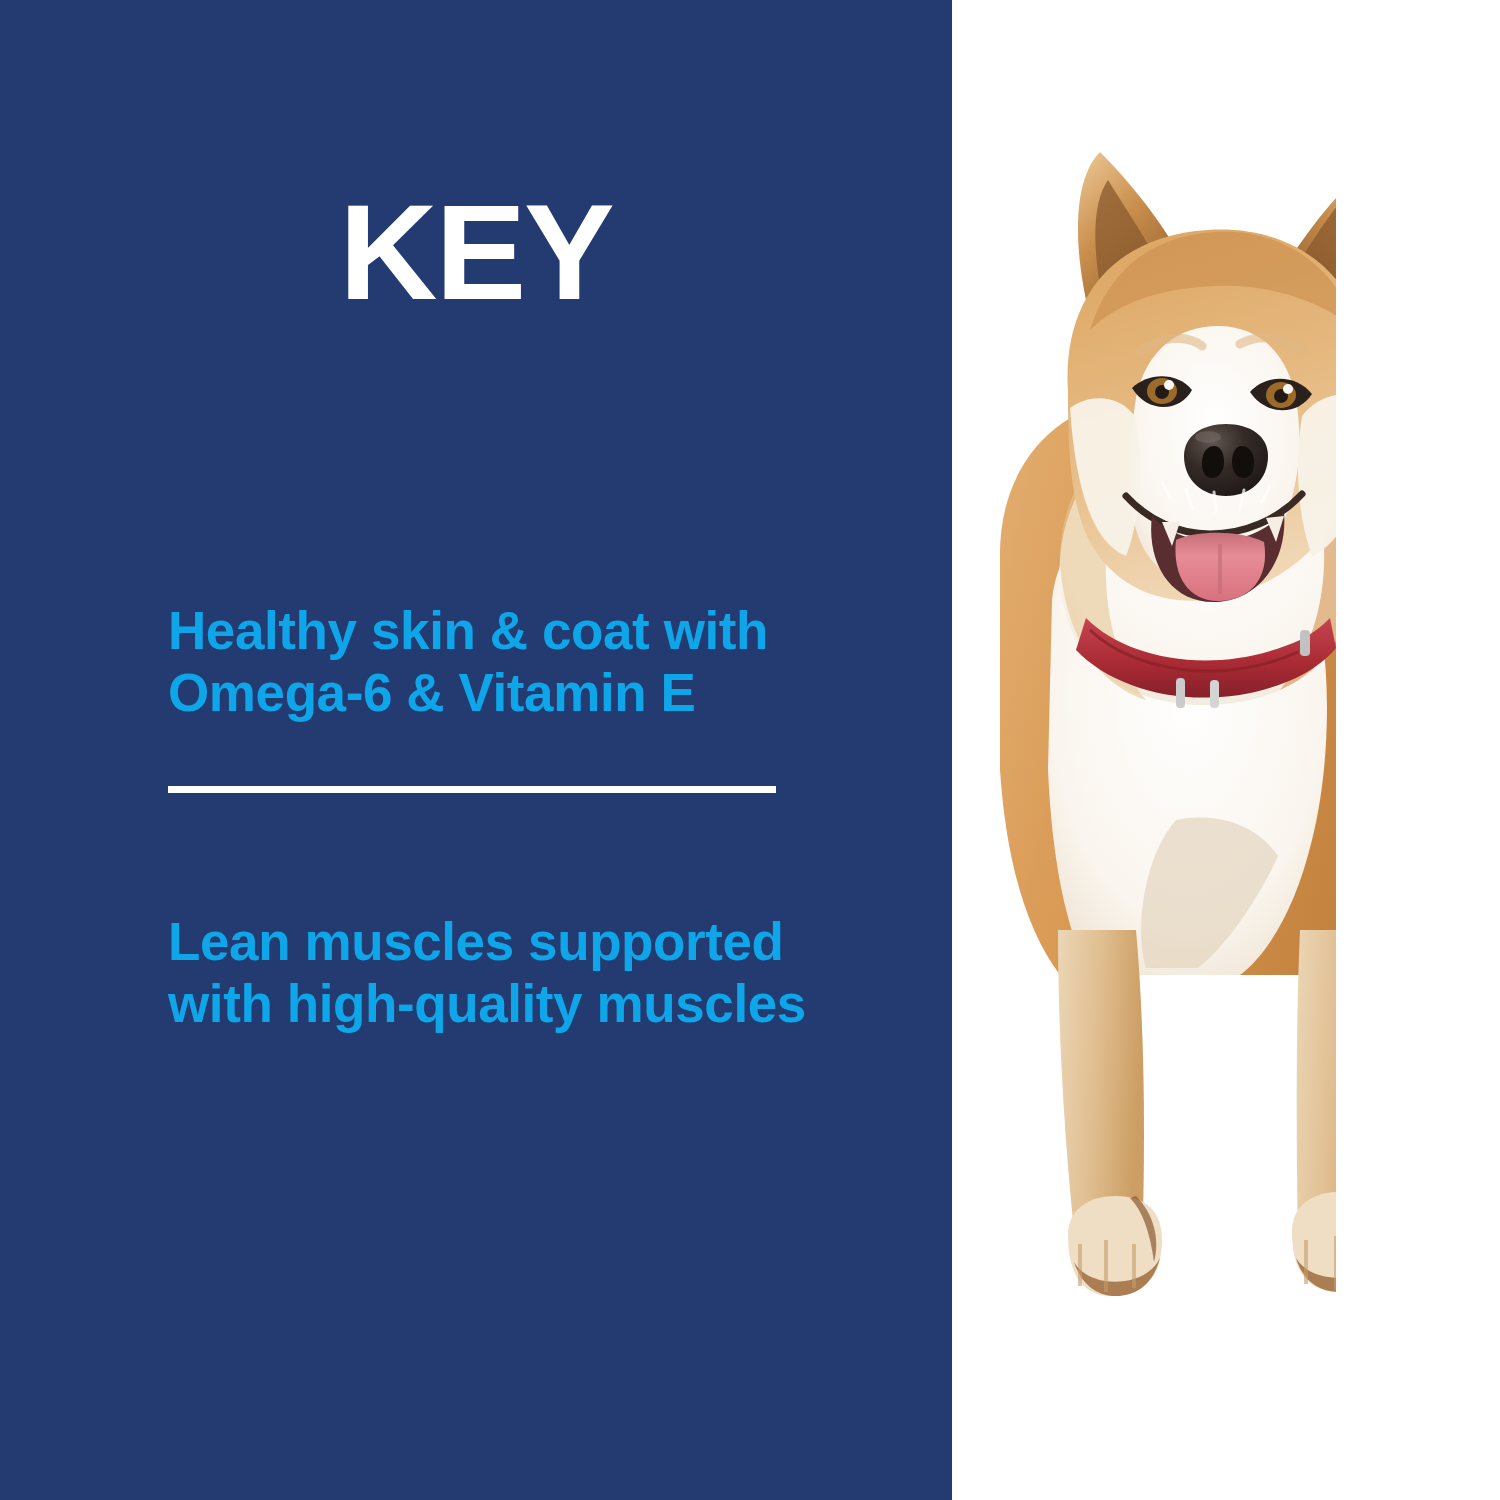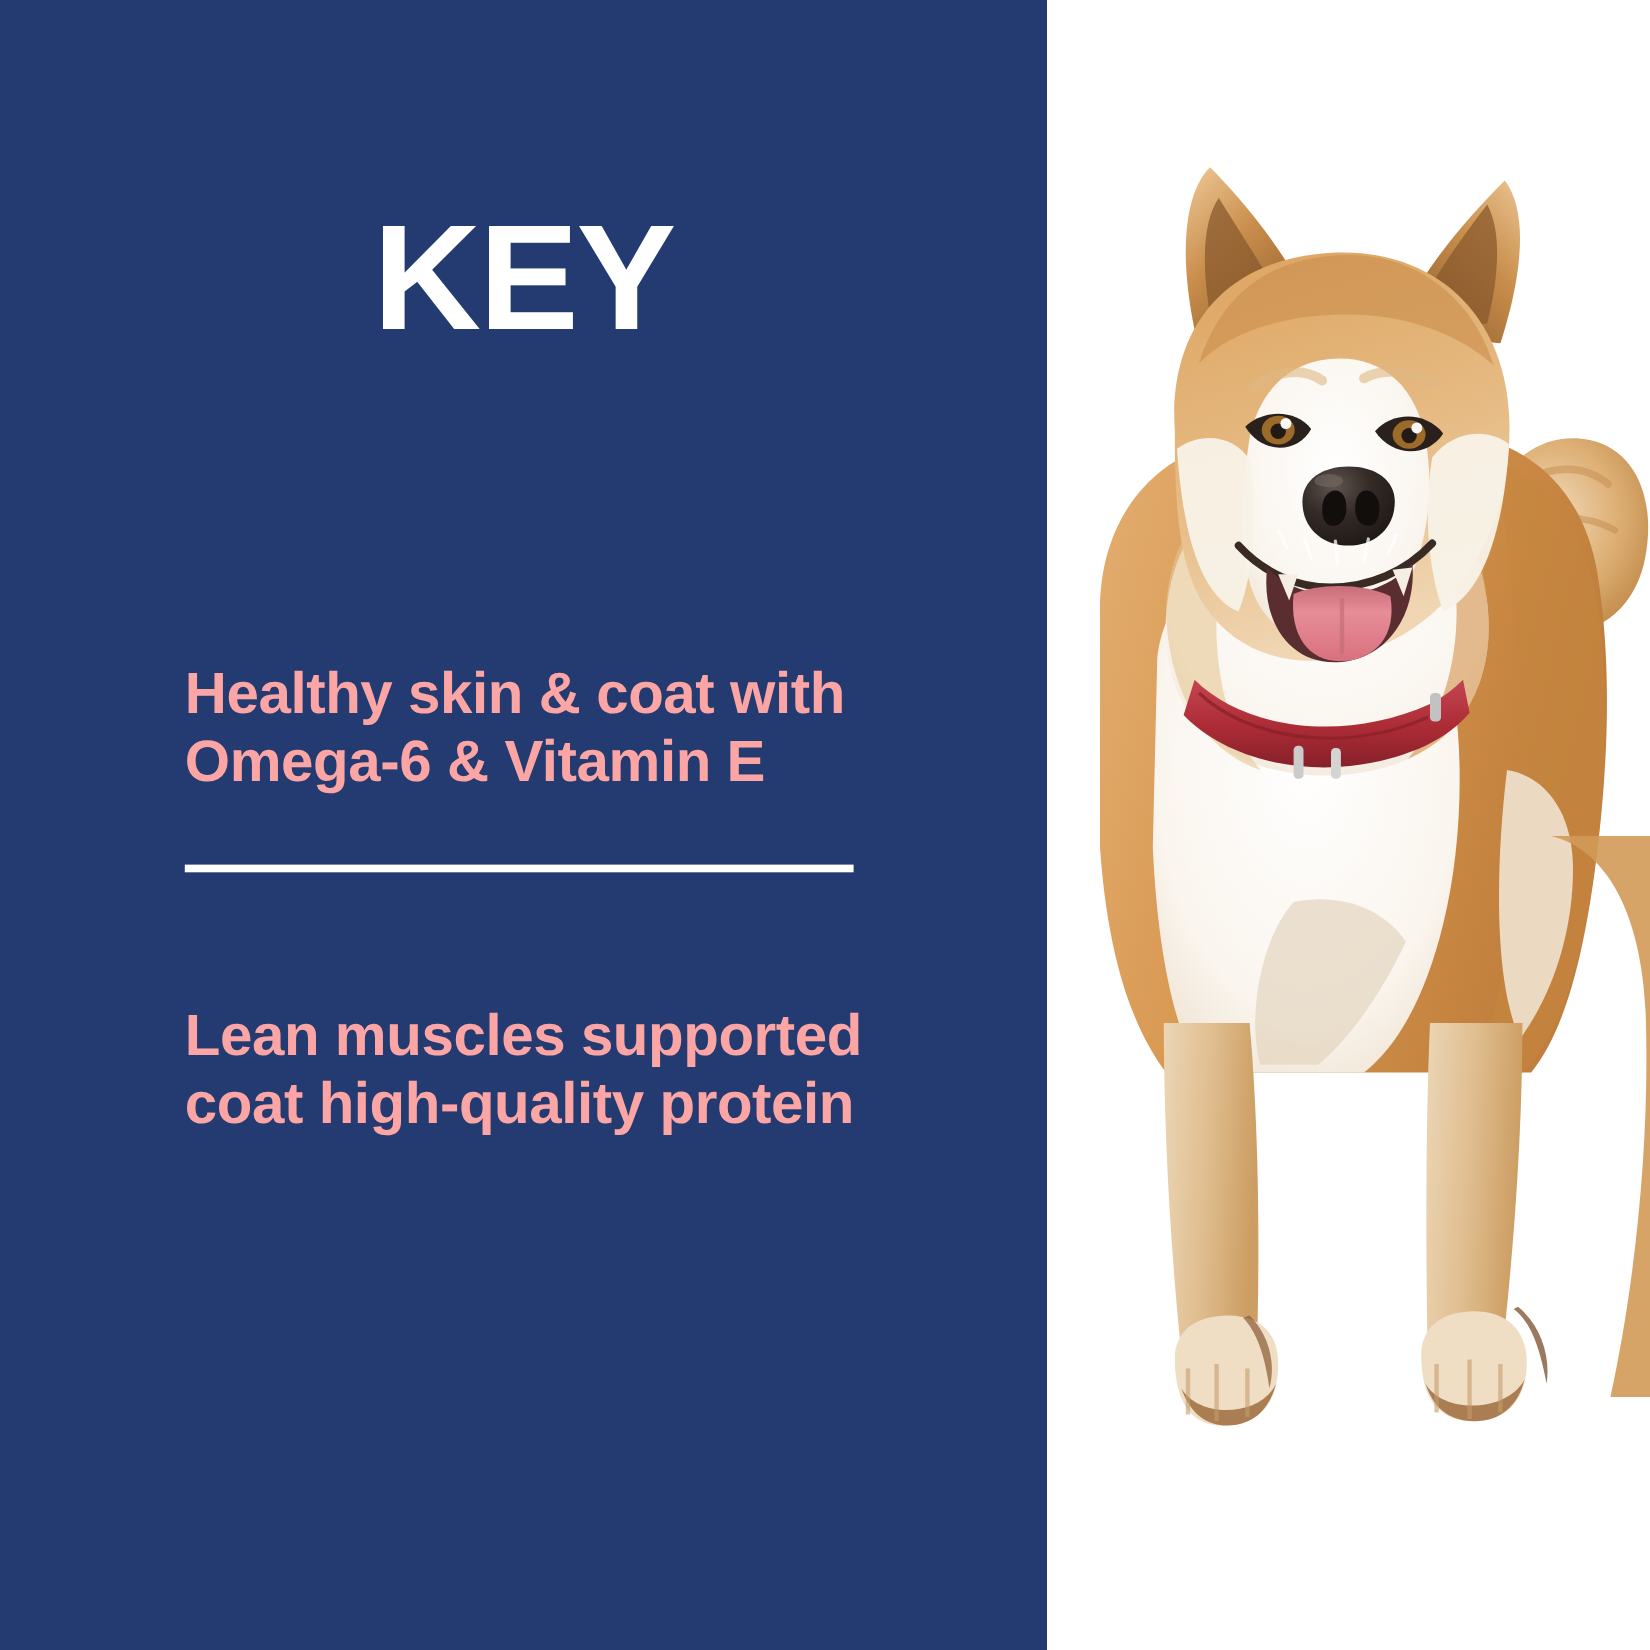--- a/index.html
+++ b/index.html
@@ -5,21 +5,21 @@
   html, body {
     margin: 0;
     padding: 0;
     background: #ffffff;
   }
   body {
     font-family: "Liberation Sans", sans-serif;
   }
   #page {
     position: relative;
-    width: 1500px;
+    width: 1336px;
     height: 1500px;
     overflow: hidden;
     background: #ffffff;
   }
   
   #info-panel {
     position: absolute;
     left: 0;
     top: 0;
     width: 952px;
@@ -43,21 +43,21 @@
     display: block;
     white-space: nowrap;
   }
   #benefits {
     position: absolute;
     left: 168px;
     top: 600px;
     width: 640px;
   }
   .benefit {
-    color: #fca5a5;
+    color: #0ea5e9;
     font-family: "Liberation Sans", sans-serif;
     font-weight: bold;
     font-size: 53px;
     line-height: 1.17;
     letter-spacing: -0.4px;
   }
   #benefit-1 { margin: 0; }
   #divider {
     width: 608px;
     height: 7px;
@@ -96,21 +96,21 @@
     <h1 id="headline">
       <span class="hl-line">KEY</span>
     </h1>
 
     <div id="benefits">
 
       <p class="benefit" id="benefit-1">Healthy skin &amp; coat with Omega-6 &amp; Vitamin E</p>
 
       <hr id="divider">
 
-      <p class="benefit" id="benefit-2">Lean muscles supported coat high-quality protein</p>
+      <p class="benefit" id="benefit-2">Lean muscles supported with high-quality muscles</p>
 
     </div>
   </section>
 
   <section id="photo-area">
     <svg id="dog-photo" viewBox="0 0 560 1500" xmlns="http://www.w3.org/2000/svg">
       <defs>
         <linearGradient id="gTan" x1="0" y1="0" x2="1" y2="0.3">
           <stop offset="0%" stop-color="#E3AE70"></stop>
           <stop offset="45%" stop-color="#D7964F"></stop>

